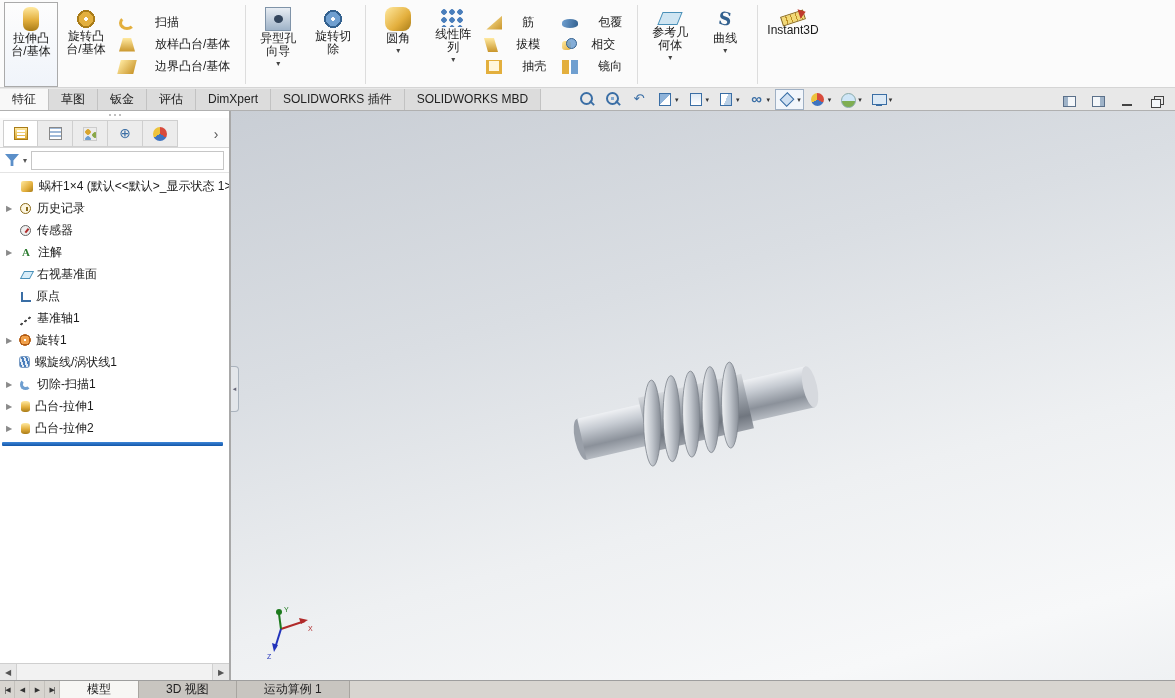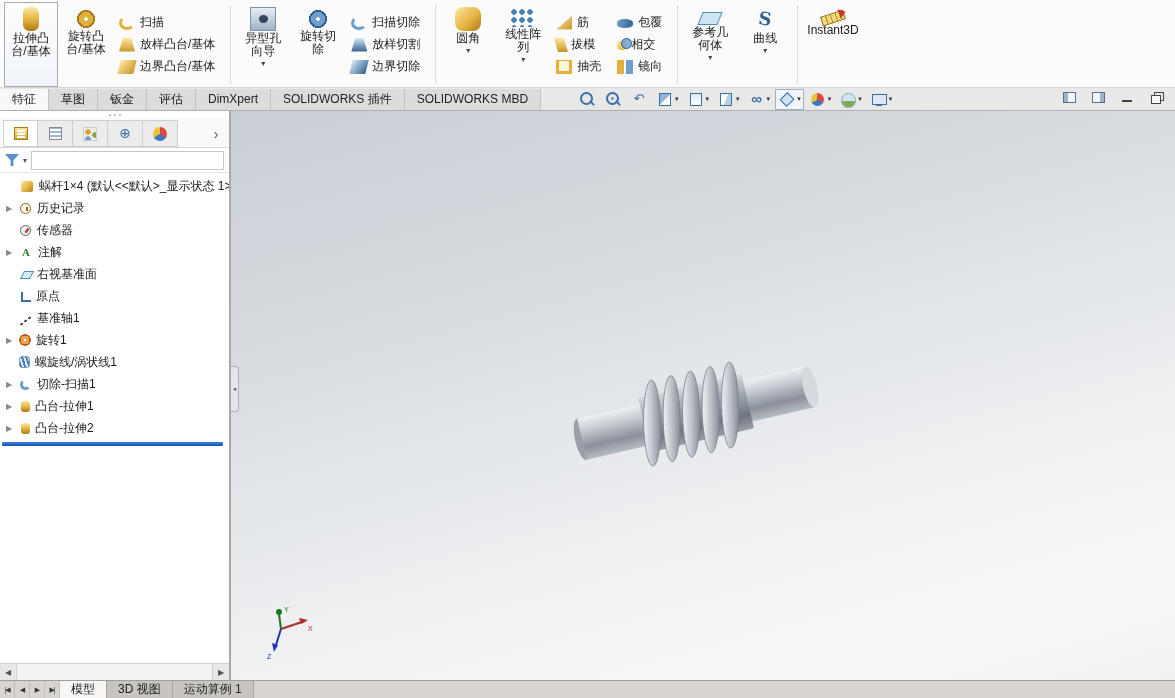--- a/index.html
+++ b/index.html
@@ -8,21 +8,21 @@
 button{background:none;border:none;font:inherit;color:inherit;padding:0;text-align:center;cursor:default}
 
 
 .ribbon{height:88px;background:#fbfbfb;border-bottom:1px solid #d5d5d5;display:flex;align-items:stretch;padding:2px 4px 0;gap:1px}
 .rb-large{min-width:52px;padding:2px 3px 0;display:flex;flex-direction:column;align-items:center;border:1px solid transparent}
 .rb-large.selected{border:1px solid #aaa;background:linear-gradient(#fdfdfd,#f0f4fa)}
 .rb-label{font-size:12px;line-height:13px;text-align:center;width:46px;word-break:break-all}
 .rb-label.nowrap{width:auto;word-break:normal;white-space:nowrap}
 .rb-caret{font-size:8px;color:#444;line-height:9px;margin-top:1px}
 .rb-stack{display:flex;flex-direction:column;justify-content:center;gap:1px;padding:0 2px}
-.rb-small{display:flex;align-items:center;gap:5px;height:21px;padding:0 8px 0 3px;text-align:center}
+.rb-small{display:flex;align-items:center;gap:20px;height:21px;padding:0 8px 0 3px;text-align:center}
 .rb-slabel{font-size:12px;white-space:nowrap}
 .vsep{width:1px;background:#ddd;margin:3px 4px}
 
 
 .ric{display:block;position:relative;width:26px;height:24px;margin:2px auto 1px}
 .rb-small .ric{width:16px;height:14px;margin:0;flex:0 0 auto}
 .ic-extrude-boss,.ic-extrude-cut{width:16px;border-radius:40%/26%}
 .ic-extrude-boss{background:linear-gradient(180deg,#ffe9a0,#e3af3d 55%,#a97c18)}
 .ic-extrude-cut{background:linear-gradient(180deg,#d7e7f7,#6f9fd0 55%,#33618f)}
 .ic-revolve-boss{width:22px;height:20px;margin-top:4px;background:radial-gradient(circle,#fdfdfd 0 2px,#e3af3d 2px 7px,#a97c18 7px 9px,transparent 9px)}
@@ -53,21 +53,21 @@
 .ic-instant3d{transform:rotate(-18deg);width:24px;height:10px;margin-top:8px;background:repeating-linear-gradient(90deg,#f2d977 0 4px,#bb8e22 4px 5px);border:1px solid #8a6a1a}
 .ic-instant3d::after{content:"";position:absolute;right:-8px;top:-3px;border:5px solid transparent;border-left:7px solid #c03a2b}
 .rb-small .ic-wrap{width:16px;height:9px;margin-top:2px}
 .rb-small .ic-intersect{width:9px;height:9px;margin-top:2px}
 .rb-small .ic-intersect::after{width:9px;height:9px;left:4px;top:-3px}
 .rb-small .ic-shell{border-width:3px;border-top-width:1.5px}
 .rb-small .ic-sweep-boss,.rb-small .ic-sweep-cut{border-width:3px}
 .rb-small .ic-draft{width:10px}
 
 
-.cmdrow{height:23px;background:#e8e8e8;display:flex;align-items:center;border-bottom:1px solid #b0b0b0}
+.cmdrow{height:23px;background:#e8e8e8;display:flex;align-items:flex-end;border-bottom:1px solid #b0b0b0}
 .cm-tabs{display:flex}
 .cm-tab{padding:0 12px;font-size:12px;line-height:21px;background:#dcdcdc;border-right:1px solid #c2c2c2;color:#222}
 .cm-tab.active{background:#f8f8f8}
 .hu-bar{display:flex;align-items:center;margin-left:34px;gap:2px}
 .hu-btn{display:flex;align-items:center;height:21px;padding:0 2px;border:1px solid transparent}
 .hu-btn.boxed{border:1px solid #9fb0c4;background:#f2f6fb}
 .hu-caret{font-size:7px;color:#333;margin-left:1px}
 .hic{width:18px;height:17px;position:relative;display:inline-block}
 .hic-zoom-fit::before,.hic-zoom-area::before{content:"";position:absolute;left:2px;top:1px;width:9px;height:9px;border:2px solid #3a6ea5;border-radius:50%}
 .hic-zoom-area::before{background:linear-gradient(#7fa8d2 0 0) center/3px 3px no-repeat}
@@ -143,21 +143,21 @@
 
 
 .viewport{flex:1;position:relative;background:linear-gradient(165deg,#c9ced5 0%,#dadee3 35%,#eef0f2 65%,#f7f8f9 88%,#eff1f3 100%)}
 .split-handle{position:absolute;left:0;top:255px;width:8px;height:46px;background:#e3e6ea;border:1px solid #aab3bd;border-left:none;border-radius:0 4px 4px 0;display:flex;align-items:center;justify-content:center;font-size:7px;color:#667}
 .model{position:absolute;left:330px;top:222px}
 .triad{position:absolute;left:34px;top:492px}
 
 
 .bottombar{height:18px;background:#d8d5d0;border-top:1px solid #9e9e9e;display:flex;align-items:stretch}
 .bnav{width:15px;display:flex;align-items:center;justify-content:center;font-size:7px;color:#333;border-right:1px solid #c4c1bc;letter-spacing:-1px}
-.bt-tab{padding:0 11px;display:flex;align-items:center;font-size:12px;background:#c8c5c0;border-right:1px solid #a8a5a0;color:#222}
+.bt-tab{padding:0 27px;display:flex;align-items:center;font-size:12px;background:#c8c5c0;border-right:1px solid #a8a5a0;color:#222}
 .bt-tab.active{background:#f7f6f4}
 </style>
 </head>
 <body>
 
 <div class="app">
 
   <div class="ribbon" id="ribbon">
       <button class="rb-large selected">
         <span class="ric ic-extrude-boss"></span>
@@ -184,34 +184,20 @@
       <div class="vsep"></div>
       <button class="rb-large">
         <span class="ric ic-hole-wizard"></span>
         <span class="rb-label">异型孔向导</span>
         <span class="rb-caret">▾</span>
       </button>
       <button class="rb-large">
         <span class="ric ic-revolve-cut"></span>
         <span class="rb-label">旋转切除</span>
       </button>
-      <div class="rb-stack">
-        <button class="rb-small">
-          <span class="ric ic-sweep-cut"></span>
-          <span class="rb-slabel">扫描切除</span>
-        </button>
-        <button class="rb-small">
-          <span class="ric ic-loft-cut"></span>
-          <span class="rb-slabel">放样切割</span>
-        </button>
-        <button class="rb-small">
-          <span class="ric ic-boundary-cut"></span>
-          <span class="rb-slabel">边界切除</span>
-        </button>
-      </div>
       <div class="vsep"></div>
       <button class="rb-large">
         <span class="ric ic-fillet"></span>
         <span class="rb-label">圆角</span>
         <span class="rb-caret">▾</span>
       </button>
       <button class="rb-large">
         <span class="ric ic-linear-pattern"></span>
         <span class="rb-label">线性阵列</span>
         <span class="rb-caret">▾</span>

